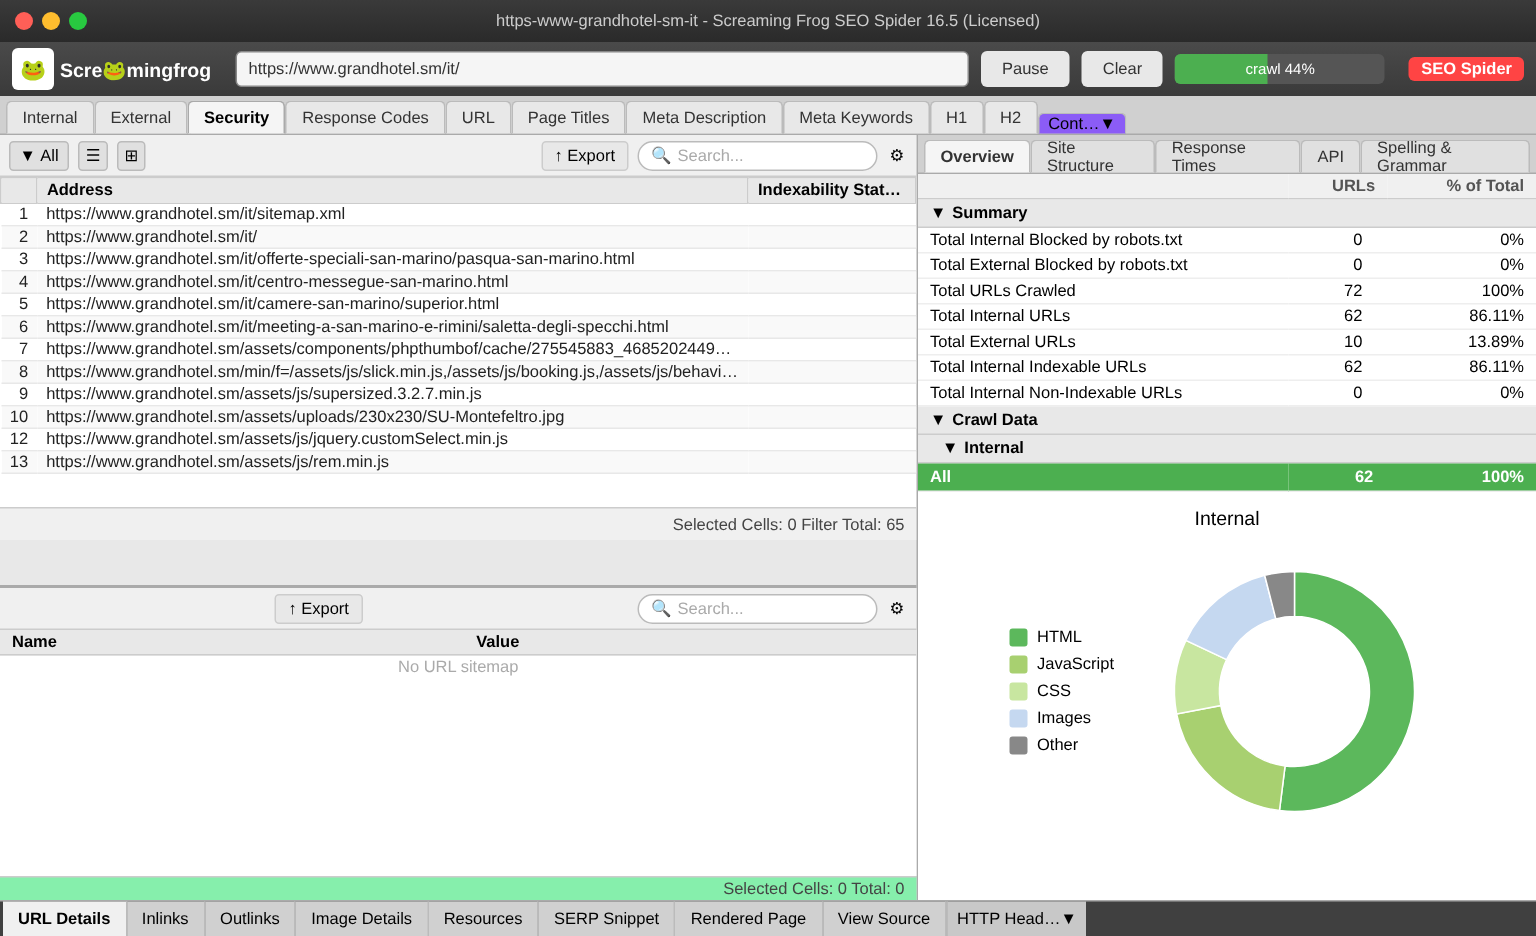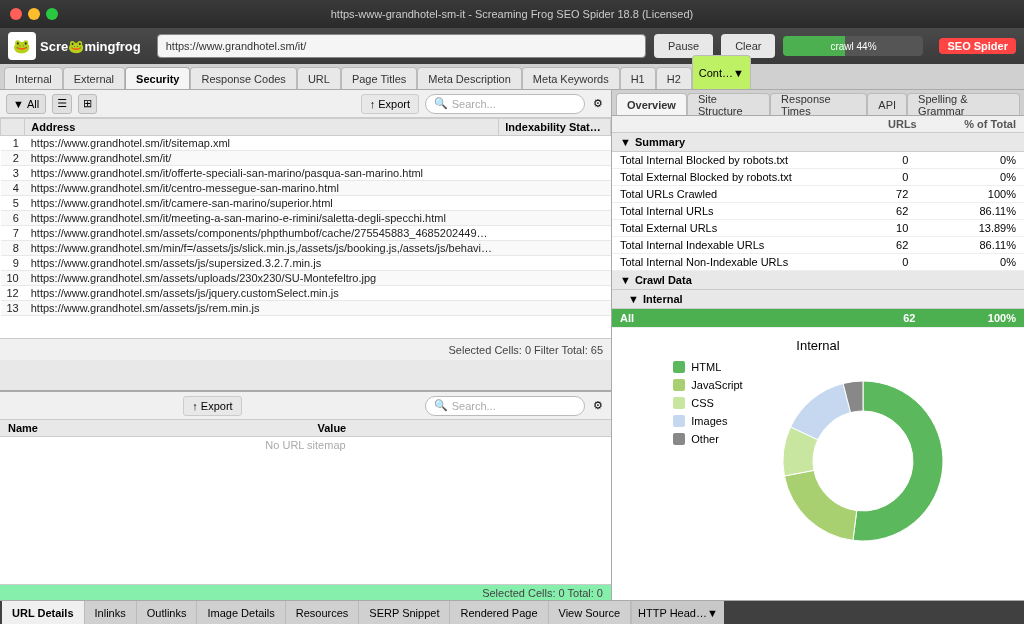--- a/index.html
+++ b/index.html
@@ -57,21 +57,21 @@
       border-radius: 4px 4px 0 0;
       border: 1px solid #bbb;
       border-bottom: none;
       background: #e8e8e8;
       color: #333;
       height: 22px;
       display: flex;
       align-items: center;
     }
     .tab.active { background: #f5f5f5; font-weight: 600; color: #000; border-color: #aaa; }
-    .tab-more { background: #bef264; border: 1px solid #bbb; border-bottom: none; padding: 4px 6px; border-radius: 4px 4px 0 0; height: 34px; display: flex; align-items: center; cursor: pointer; }
+    .tab-more { background: #8b5cf6; border: 1px solid #bbb; border-bottom: none; padding: 4px 6px; border-radius: 4px 4px 0 0; height: 14px; display: flex; align-items: center; cursor: pointer; }
 
     
     .main-container {
       display: flex;
       height: calc(624px - 28px - 36px - 26px - 24px);
     }
 
     
     .left-panel {
       width: 612px;
@@ -194,21 +194,21 @@
     
     .chart-area {
       flex: 1;
       display: flex;
       flex-direction: column;
       align-items: center;
       padding: 10px;
       background: white;
     }
     .chart-title { font-size: 13px; font-weight: 500; margin-bottom: 8px; }
-    .chart-container { display: flex; gap: 20px; }
+    .chart-container { display: flex; align-items: center; gap: 20px; }
     .legend { display: flex; flex-direction: column; gap: 6px; }
     .legend-item { display: flex; align-items: center; gap: 6px; font-size: 11px; }
     .legend-dot { width: 12px; height: 12px; border-radius: 2px; flex-shrink: 0; }
 
     
     .bottom-tab-bar {
       background: #404040;
       height: 24px;
       display: flex;
       align-items: center;
@@ -237,21 +237,21 @@
   </style>
 </head>
 <body>
 
 <div class="title-bar">
   <div class="window-controls">
     <div class="wc wc-close"></div>
     <div class="wc wc-min"></div>
     <div class="wc wc-max"></div>
   </div>
-  <div class="title-bar-title">https-www-grandhotel-sm-it - Screaming Frog SEO Spider 18.8 (Licensed)</div>
+  <div class="title-bar-title">https-www-grandhotel-sm-it - Screaming Frog SEO Spider 16.5 (Licensed)</div>
 </div>
 
 <div class="nav-bar">
   <div class="logo">
     <div class="logo-icon">🐸</div>
     <span style="font-size:13px; color:white;">Scre<span style="color:#4caf50;">🐸</span>mingfrog</span>
   </div>
   <div class="url-bar">
     <span>https://www.grandhotel.sm/it/</span>
   </div>

